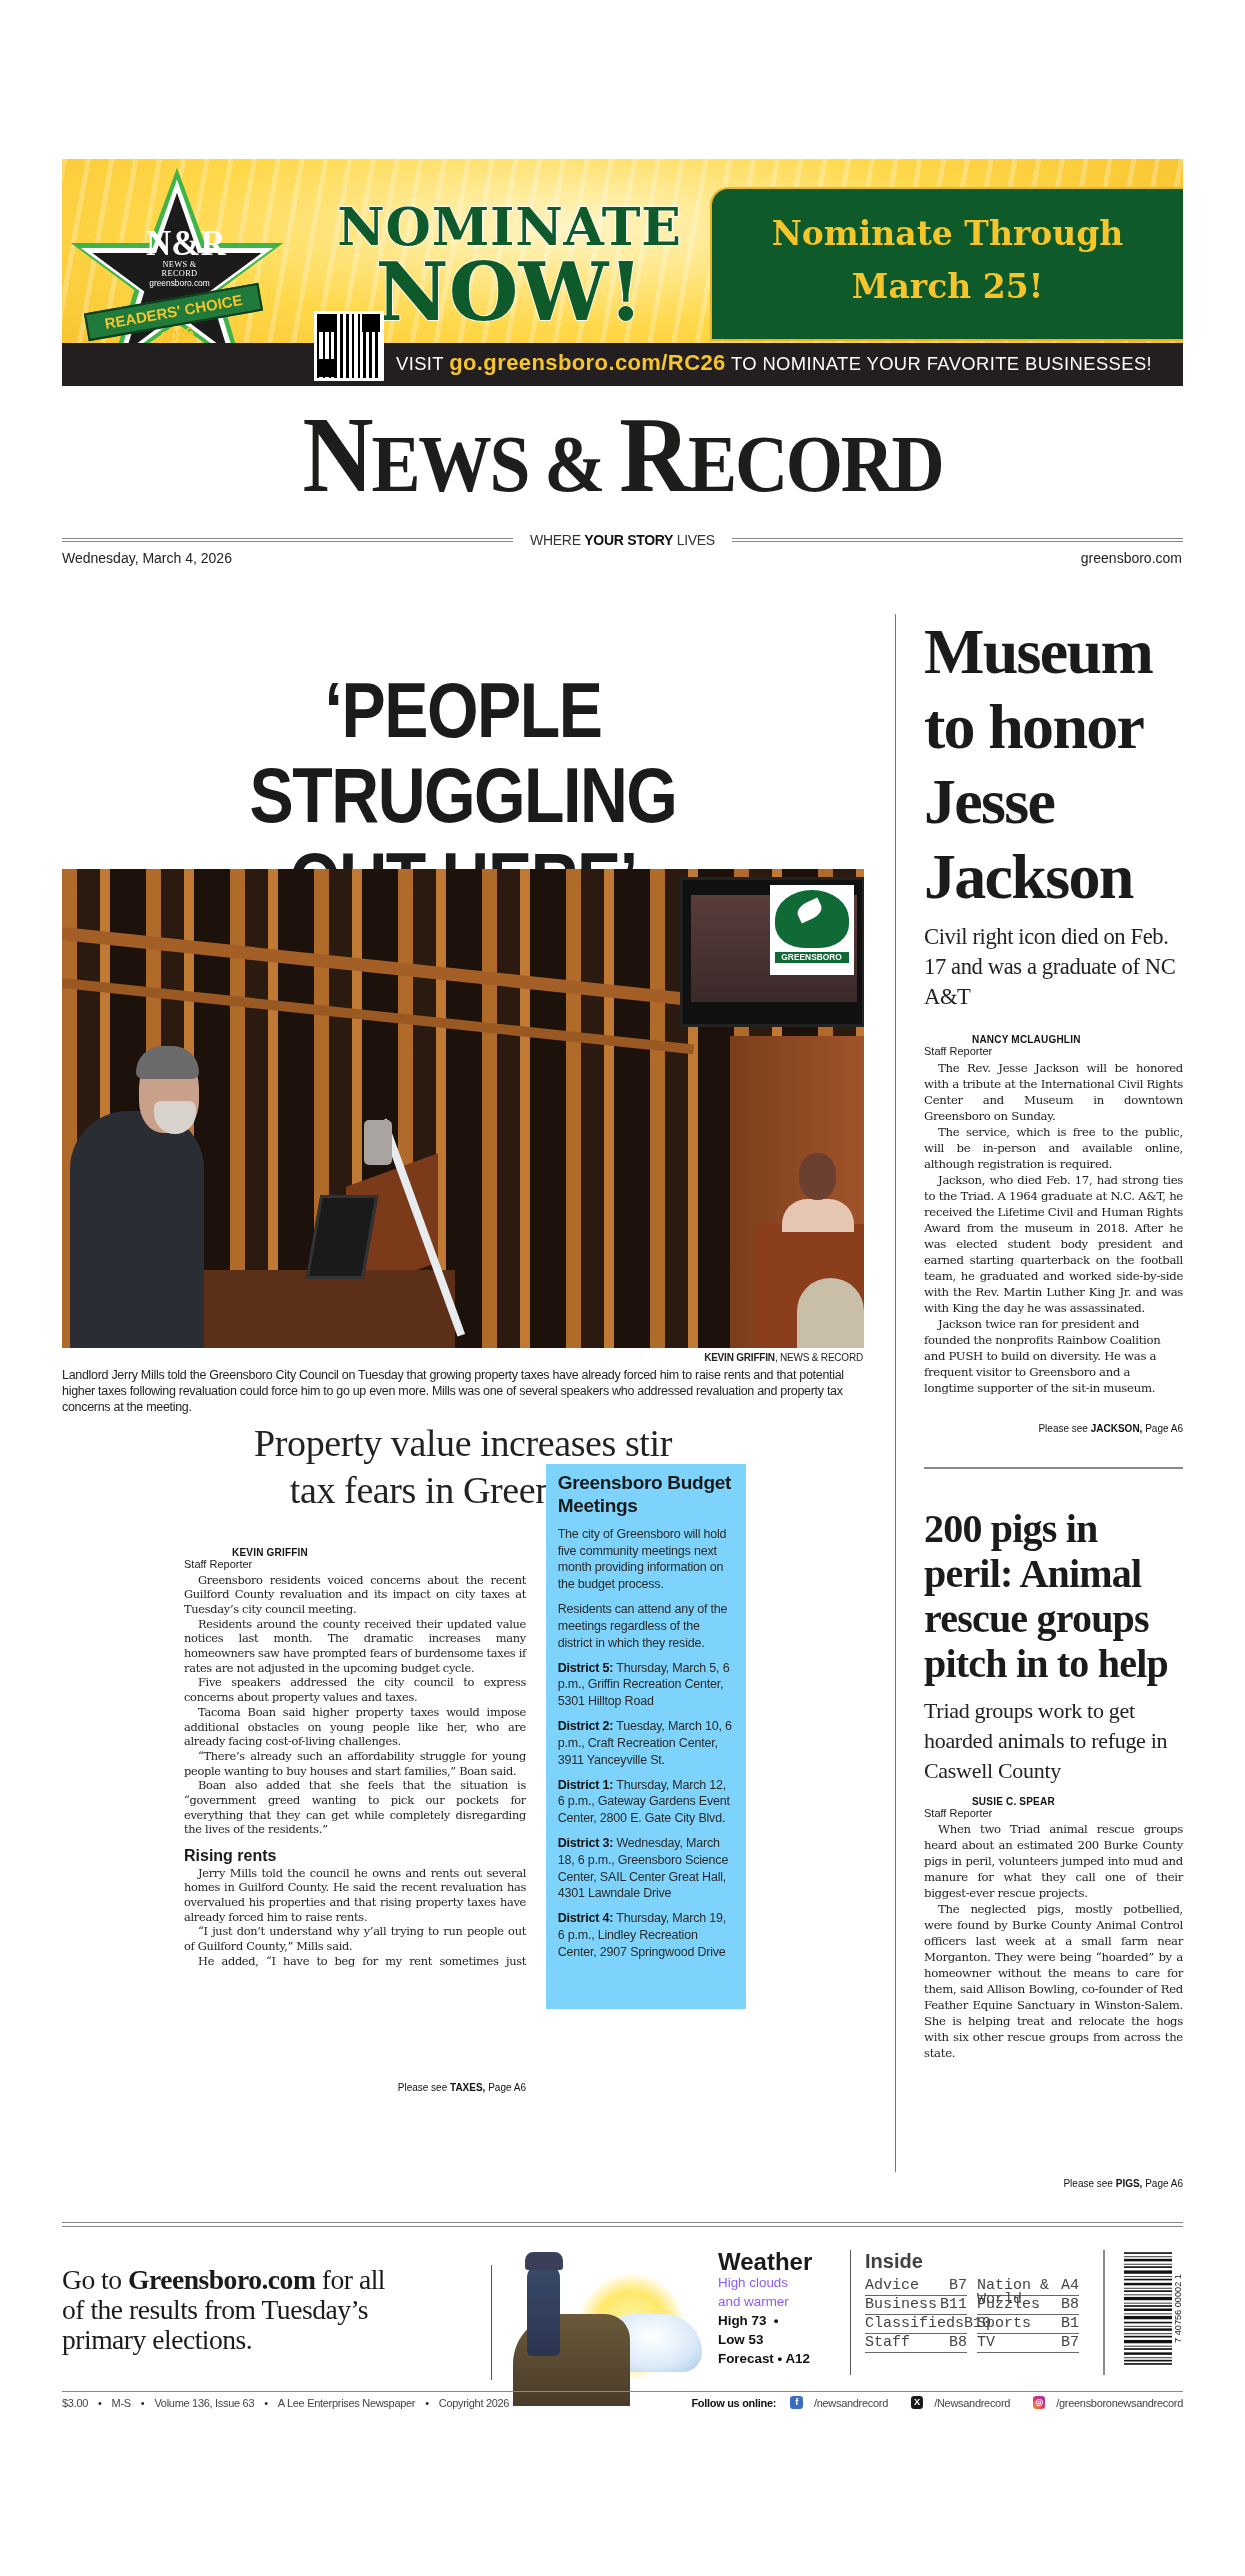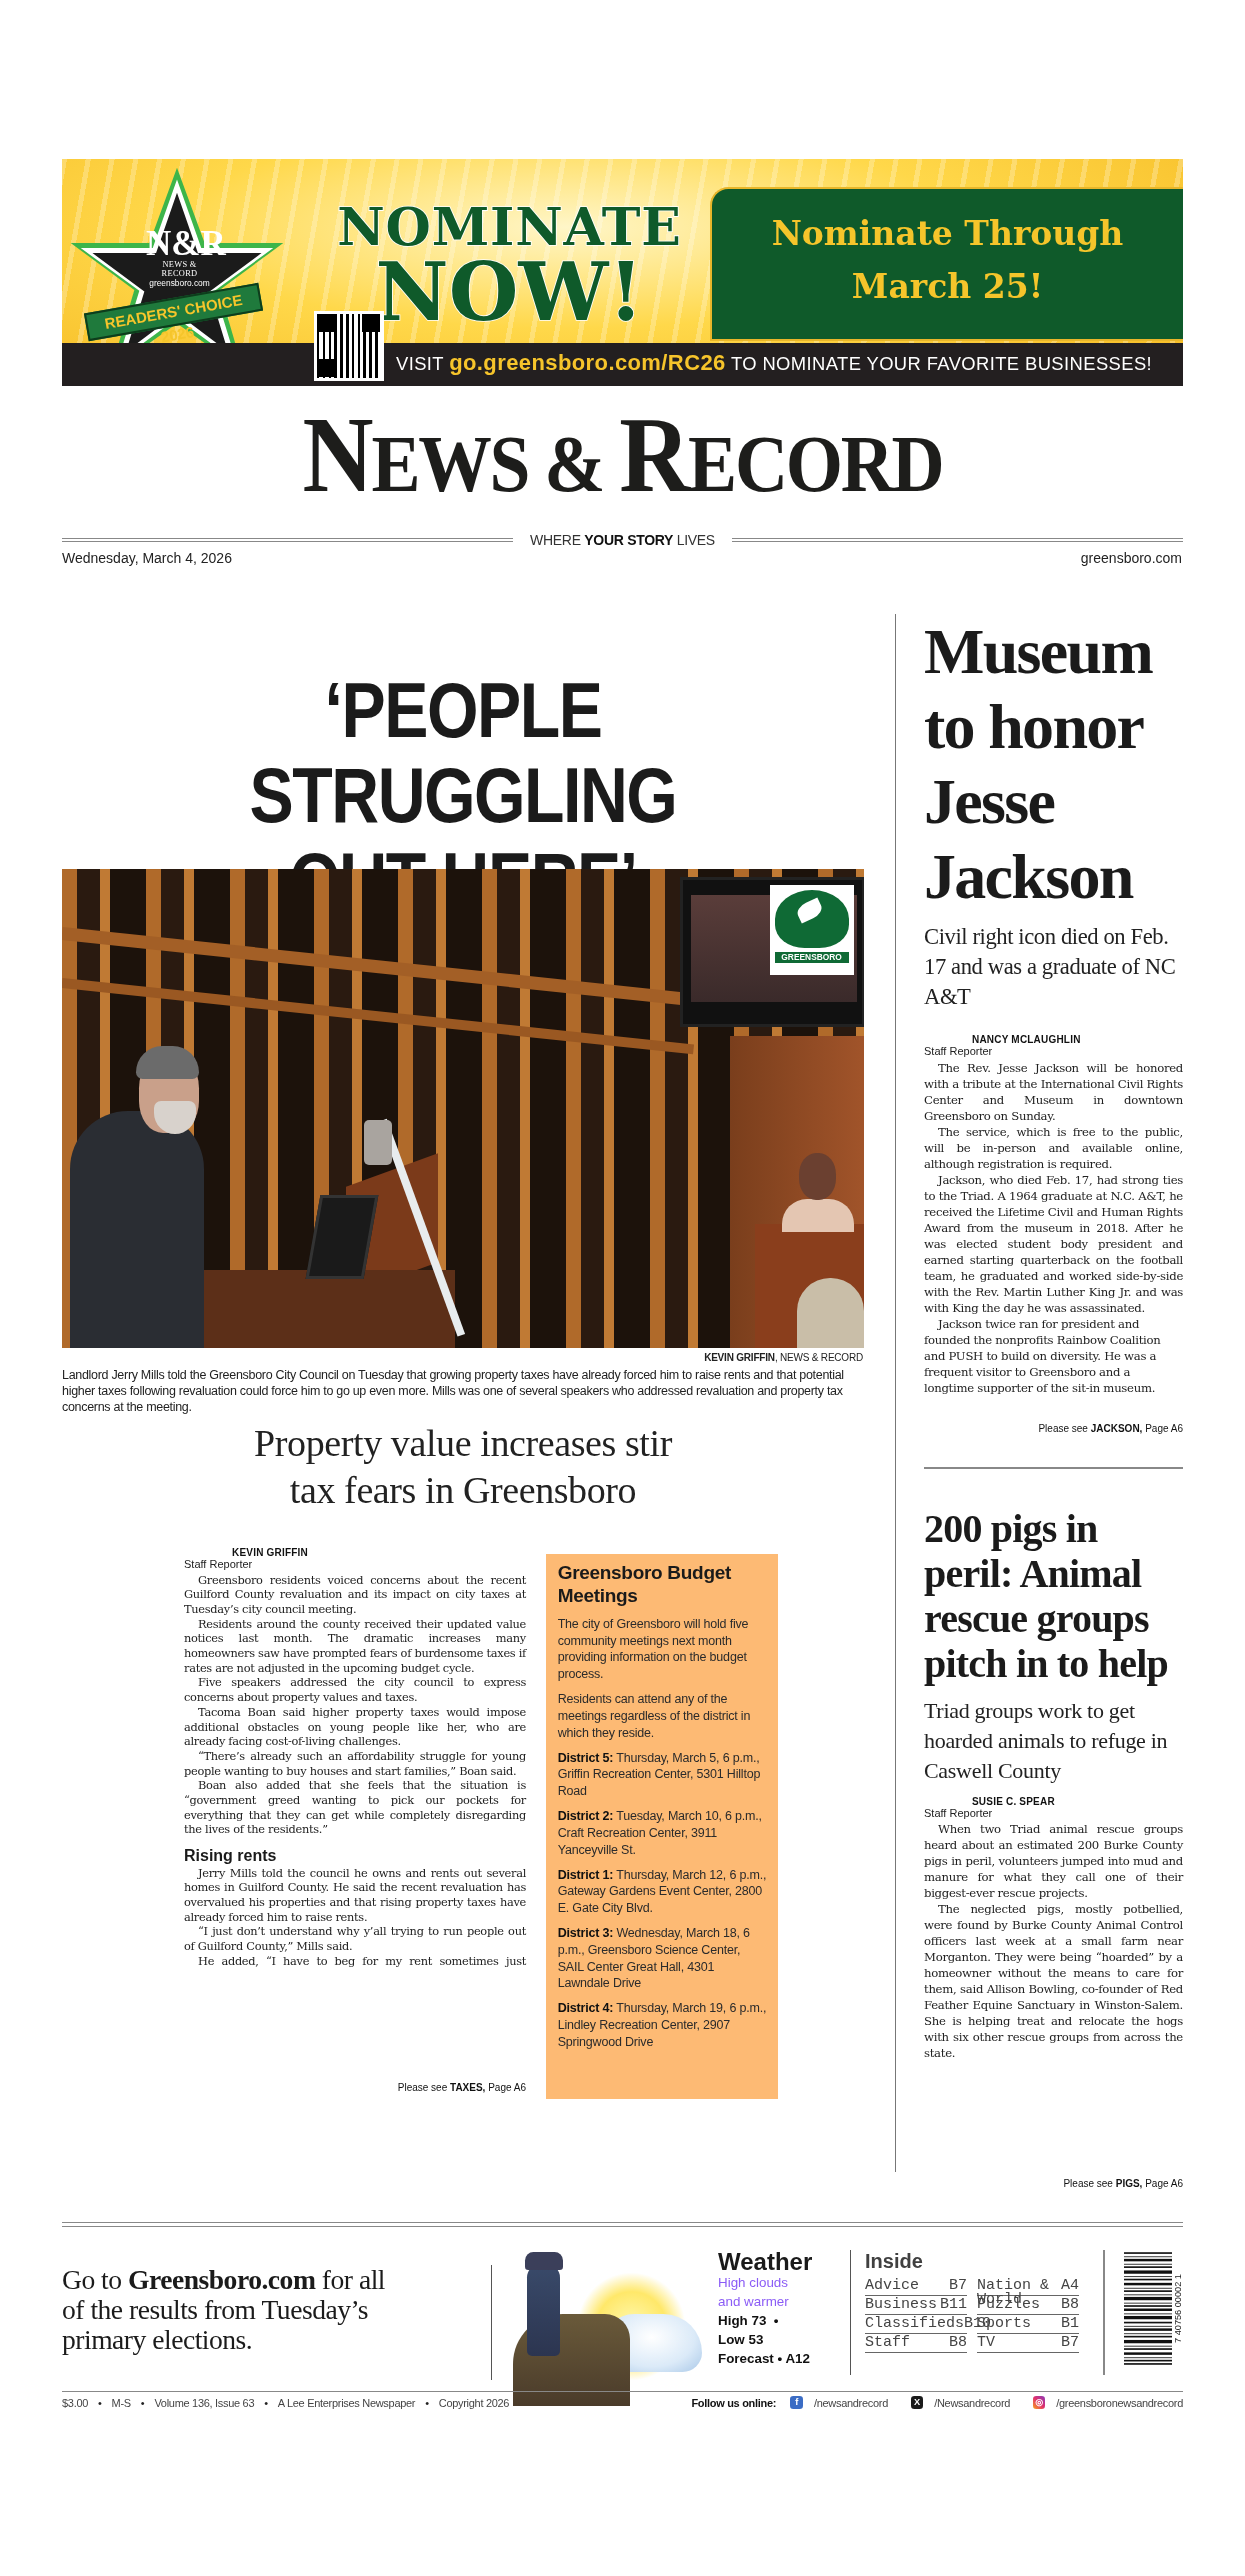--- a/index.html
+++ b/index.html
@@ -95,21 +95,21 @@
   .byline-role { font-family: "Liberation Sans", sans-serif; font-size: 11px; color: #222; margin-bottom: 2.5px; }
   .body-text { font-family: "DejaVu Serif", serif; font-size: 11.4px; line-height: 14.7px; color: #222; text-align: justify; letter-spacing: -0.3px; }
   .body-text p { text-indent: 14px; }
   .see-more { font-family: "Liberation Sans", sans-serif; font-size: 10px; color: #111; text-align: right; }
   .see-more b { font-weight: bold; }
   .subhead { font-family: "Liberation Sans", sans-serif; font-weight: bold; font-size: 16px; margin-top: 10px; line-height: 18.4px; color: #1a1a1a; }
 
   .lead-col { position: absolute; left: 184px; top: 1547px; width: 342px; }
   .lead-see { position: absolute; left: 184px; top: 2082px; width: 342px; }
 
-  .sidebar-box { position: absolute; left: 546px; top: 1554px; width: 232px; height: 545px; background: #fdba74; padding: 8.4px 11.7px; }
+  .sidebar-box { position: absolute; left: 546px; top: 1464px; width: 200px; height: 545px; background: #7dd3fc; padding: 8.4px 11.7px; }
   .sidebar-title { font-family: "Liberation Sans", sans-serif; font-weight: bold; font-size: 19px; line-height: 22.6px; color: #1a1a1a; margin-bottom: 8.4px; letter-spacing: -0.3px; }
   .sidebar-p { font-family: "Liberation Sans", sans-serif; font-size: 12.5px; line-height: 16.7px; color: #2b2b2b; margin-bottom: 8.4px; letter-spacing: -0.2px; }
   .sidebar-p b { color: #111; }
 
   
   .col-divider { position: absolute; left: 895px; top: 614px; width: 0.8px; height: 1558px; background: #777; }
   .right-col { position: absolute; left: 924px; top: 614px; width: 259px; }
   .rh1 { font-family: "Liberation Serif", serif; font-weight: bold; font-size: 64px; line-height: 75px; letter-spacing: -1.7px; color: #1b1b1b; }
   .rdeck { font-family: "Liberation Serif", serif; font-size: 22.6px; line-height: 30px; color: #222; margin-top: 8.4px; letter-spacing: -0.4px; }
   .right-byline { margin-top: 22px; }

